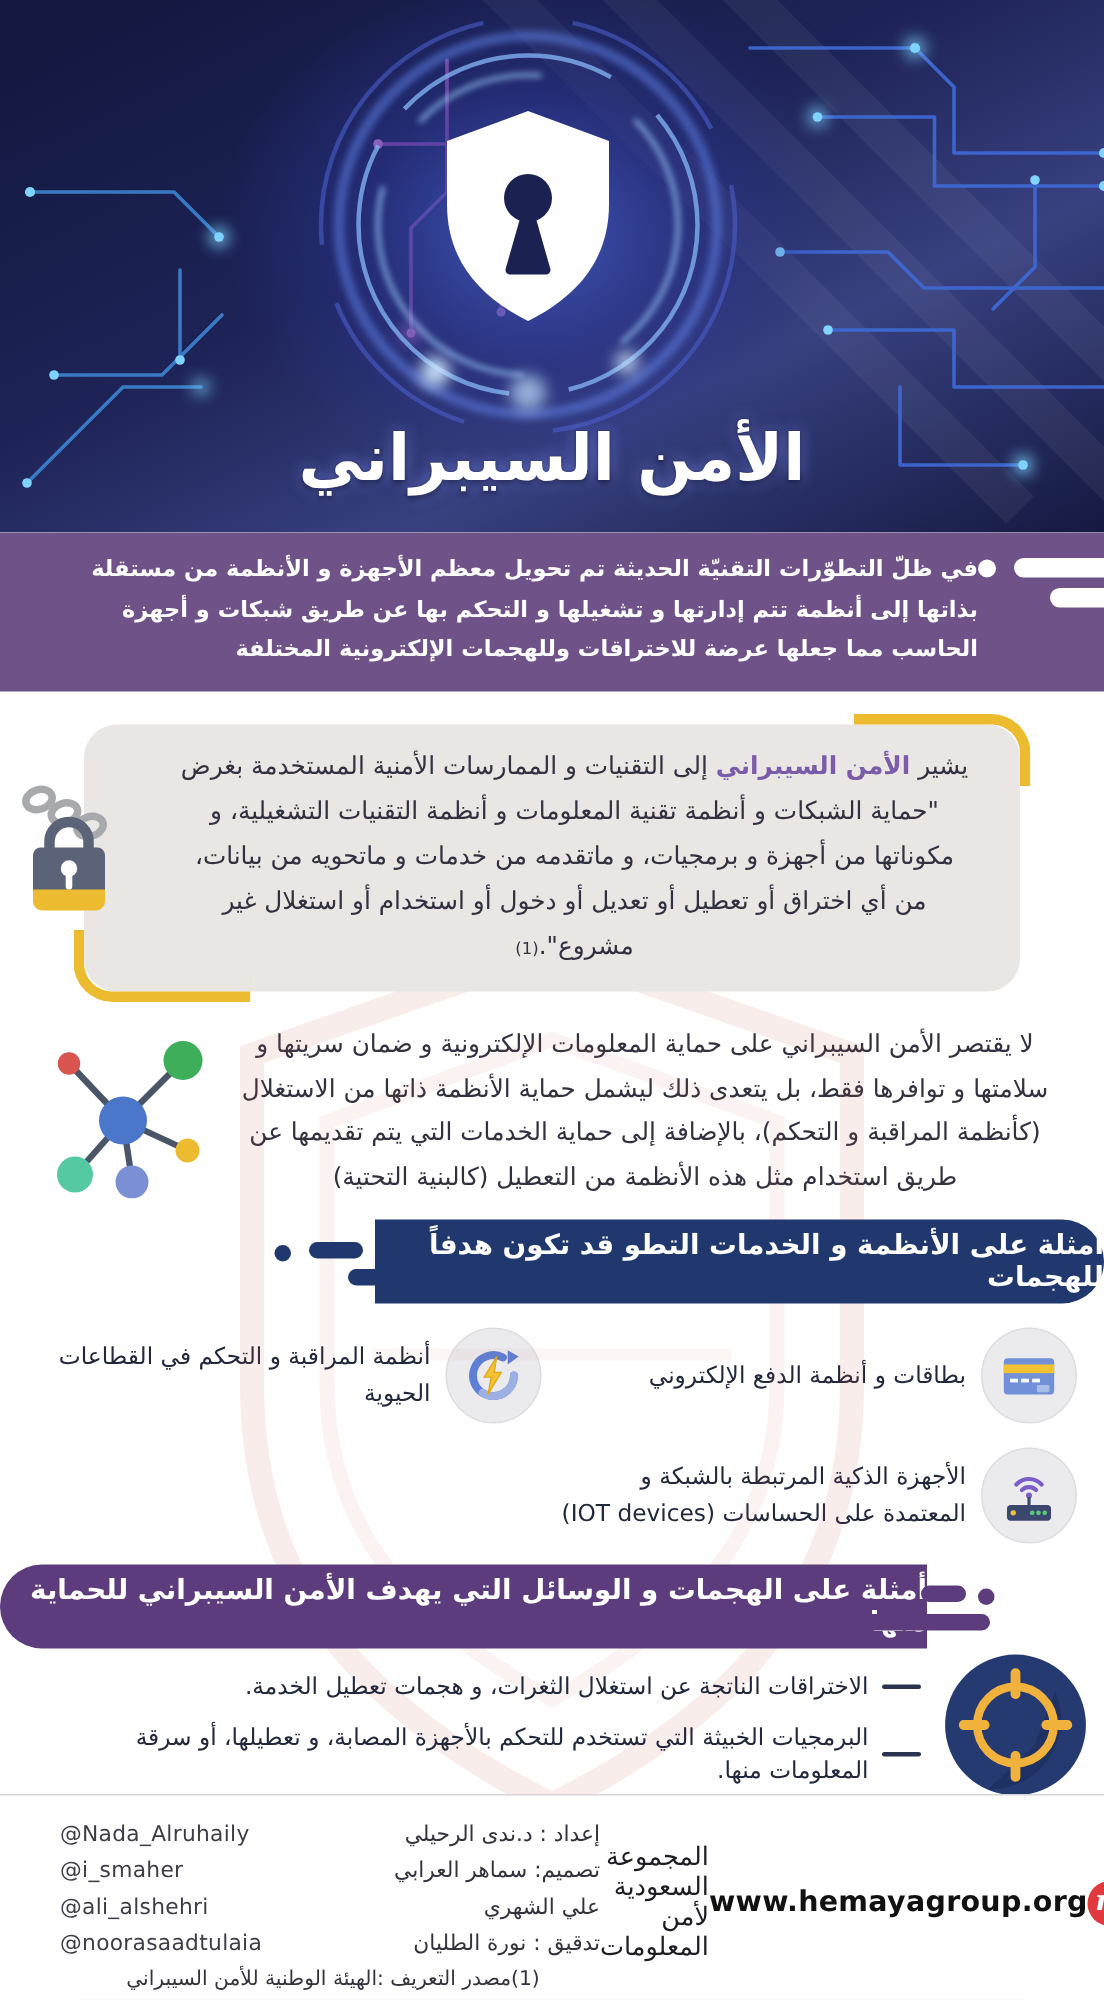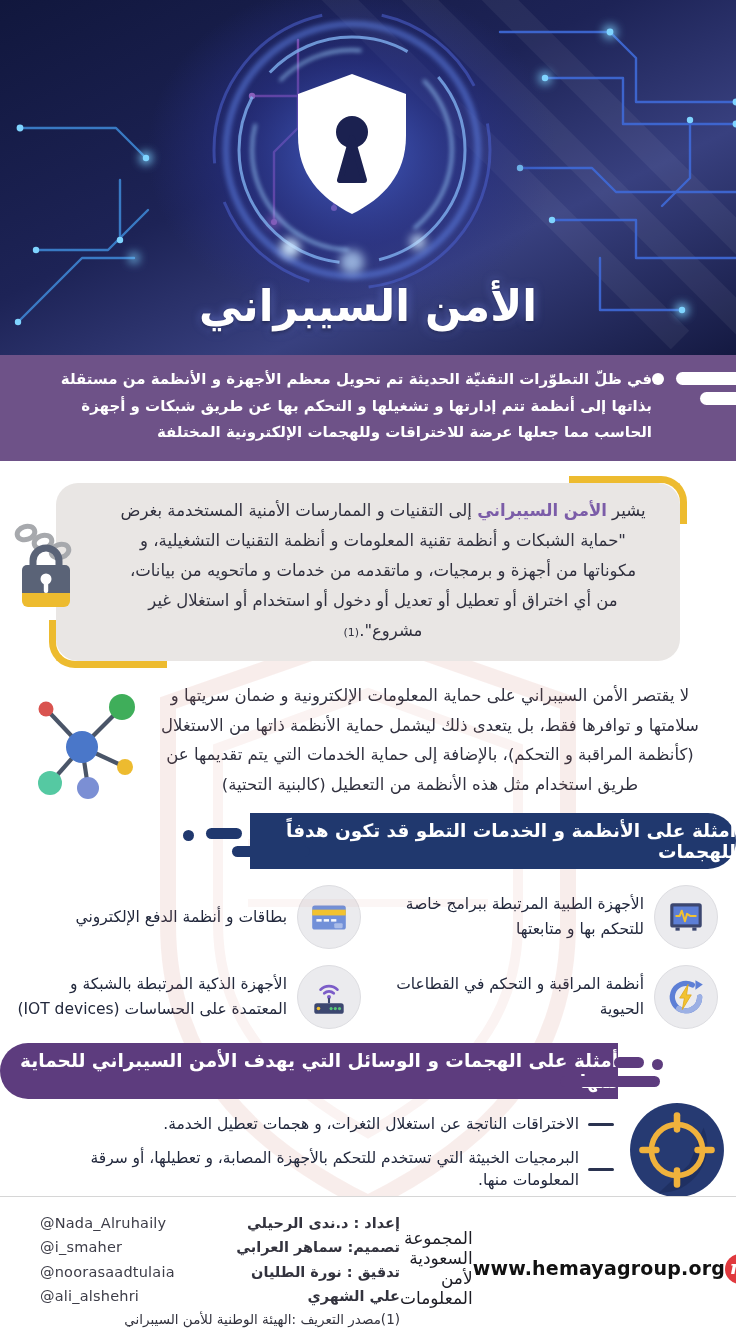--- a/index.html
+++ b/index.html
@@ -89,22 +89,22 @@
   .docs-badge { position:absolute; right:-44px; top:-32px; }
 
   
   .footer {
     position:absolute; left:0; right:0; bottom:0; height:137px; background:#fff;
     border-top:1px solid #d6d6d6; display:flex; direction:ltr; padding:10px 6px 6px 40px;
   }
   .credits { flex:0 0 360px; display:flex; flex-direction:column; padding-top:4px; }
   .credit-row { display:flex; justify-content:space-between; align-items:center; height:25px; }
   .credit-handle { font-size:14.5px; color:#3d3d48; letter-spacing:.2px; }
-  .credit-role { font-size:14.5px; color:#33333e; direction:rtl; font-weight:700;margin-left:12px; }
-  .credit-source { direction:rtl; text-align:right; font-size:13.5px; color:#33333e; font-weight:500; padding-top:3px; padding-left:4px; }
+  .credit-role { font-size:14.5px; color:#33333e; direction:rtl; font-weight:400;margin-left:12px; }
+  .credit-source { direction:rtl; text-align:center; font-size:13.5px; color:#33333e; font-weight:500; padding-top:3px; padding-left:4px; }
 
   .brand { flex:1; display:flex; flex-direction:row; align-items:center; padding-top:2px; }
   .brand-org { direction:rtl; font-size:17px; color:#1c1c24; font-weight:500; }
   .brand-url { font-size:19px; font-weight:bold; color:#111; letter-spacing:.2px; margin-top:-1px;text-align:right; }
   .social-row { display:flex; gap:7px; margin:5px 0 3px 0; }
   .social { width:30px; height:30px; border-radius:50%; display:flex; align-items:center; justify-content:center; }
   .social svg { display:block; }
   .social.meetup { background:var(--c-meetup,#e0393e); }
   .social.telegram { background:var(--c-telegram,#2ca5e0); }
   .social.soundcloud { background:var(--c-soundcloud,#ff6a22); }
@@ -279,32 +279,20 @@
 
     <div class="banner1-wrap">
       <div class="banner1">أمثلة على الأنظمة و الخدمات التطو قد تكون هدفاً للهجمات</div>
       <div class="banner1-dash"></div>
       <div class="banner1-dot"></div>
       <div class="banner1-bar2"></div>
     </div>
 
     <div class="items">
 
-      <div class="item">
-        <div class="item-icon">
-          <svg width="42" height="42" viewBox="0 0 40 40">
-            <rect x="5" y="7" width="30" height="23" rx="2.5" fill="#3c4770"></rect>
-            <rect x="8" y="10" width="24" height="17" fill="#5d7fd6"></rect>
-            <polyline points="10,19 14,19 16,14 19,24 21,17 24,19 30,19" fill="none" stroke="#f2c230" stroke-width="1.9" stroke-linejoin="round"></polyline>
-            <rect x="10" y="30" width="4" height="3" fill="#3c4770"></rect>
-              <rect x="26" y="30" width="4" height="3" fill="#3c4770"></rect>
-          </svg>
-        </div>
-        <div class="item-text">الأجهزة الطبية المرتبطة ببرامج خاصة للتحكم بها و متابعتها</div>
-      </div>
 
       <div class="item">
         <div class="item-icon">
           <svg width="42" height="42" viewBox="0 0 40 40">
             <rect x="4" y="9" width="32" height="23" rx="2.5" fill="#7290d8"></rect>
             <rect x="4" y="13" width="32" height="5.5" fill="#f2c230"></rect>
             <g fill="#ffffff" opacity="0.95">
               <rect x="8" y="22" width="5" height="2.4"></rect>
                 <rect x="15" y="22" width="5" height="2.4"></rect>
                 <rect x="22" y="22" width="5" height="2.4"></rect>
@@ -412,26 +400,26 @@
     <div class="credits">
       <div class="credit-row">
         <span class="credit-handle">@Nada_Alruhaily</span>
         <span class="credit-role">إعداد : د.ندى الرحيلي</span>
       </div>
       <div class="credit-row">
         <span class="credit-handle">@i_smaher</span>
         <span class="credit-role">تصميم: سماهر العرابي</span>
       </div>
       <div class="credit-row">
+        <span class="credit-handle">@ali_alshehri</span>
+        <span class="credit-role">علي الشهري</span>
+      </div>
+      <div class="credit-row">
         <span class="credit-handle">@noorasaadtulaia</span>
         <span class="credit-role">تدقيق : نورة الطليان</span>
-      </div>
-      <div class="credit-row">
-        <span class="credit-handle">@ali_alshehri</span>
-        <span class="credit-role">علي الشهري</span>
       </div>
       <div class="credit-source">(1)مصدر التعريف :الهيئة الوطنية للأمن السيبراني</div>
     </div>
 
     <div class="brand">
       <div class="brand-org">المجموعة السعودية لأمن المعلومات</div>
       <div class="brand-url">www.hemayagroup.org</div>
       <div class="social-row">
         <div class="social meetup">
             <span class="m-glyph">m</span>

